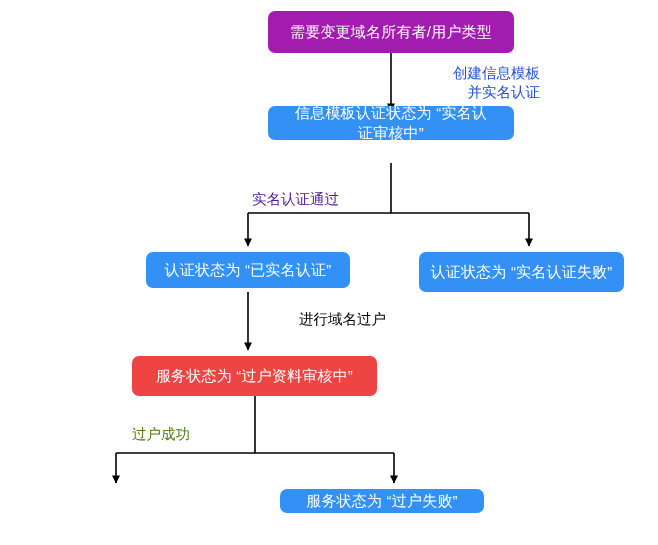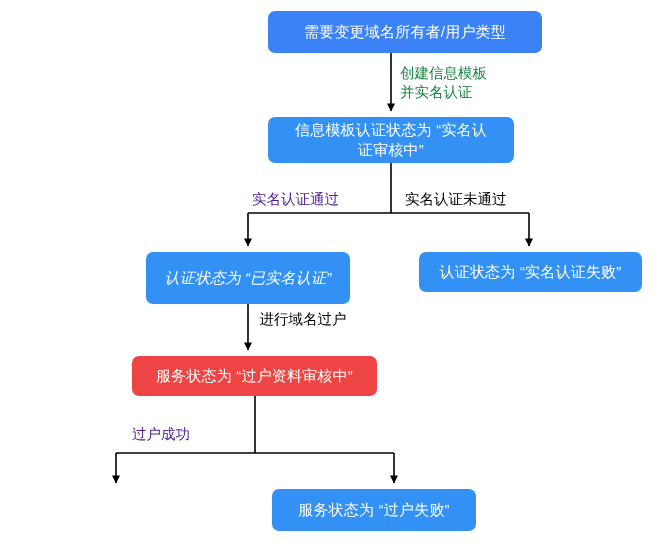--- a/index.html
+++ b/index.html
@@ -70,26 +70,25 @@
     <path d="M 529 213 L 529 246" stroke="#000000" stroke-width="1.6" fill="none" marker-end="url(#arrowhead)"></path>
 
     <path d="M 248 292 L 248 350" stroke="#000000" stroke-width="1.6" fill="none" marker-end="url(#arrowhead)"></path>
 
     <path d="M 255 396 L 255 453" stroke="#000000" stroke-width="1.6" fill="none"></path>
     <path d="M 116 453 L 394 453" stroke="#000000" stroke-width="1.6" fill="none"></path>
     <path d="M 116 453 L 116 483" stroke="#000000" stroke-width="1.6" fill="none" marker-end="url(#arrowhead)"></path>
     <path d="M 394 453 L 394 483" stroke="#000000" stroke-width="1.6" fill="none" marker-end="url(#arrowhead)"></path>
   </svg>
 
-  <div class="node" style="left: 268px; top: 11px; width: 274px; height: 42px; background: #3b82f6; color: rgb(255, 255, 255);">需要变更域名所有者/用户类型</div>
-  <div class="node" style="left: 268px; top: 117px; width: 246px; height: 46px; background: rgb(51, 145, 245); color: rgb(255, 255, 255);">信息模板认证状态为 “实名认<br>证审核中”</div>
-  <div class="node" style="left: 146px; top: 252px; width: 204px; height: 52px; background: rgb(51, 145, 245); color: rgb(255, 255, 255); font-style: italic;">认证状态为 “已实名认证”</div>
-  <div class="node" style="left: 419px; top: 252px; width: 223px; height: 40px; background: rgb(51, 145, 245); color: rgb(255, 255, 255);">认证状态为 “实名认证失败”</div>
+  <div class="node" style="left: 268px; top: 11px; width: 246px; height: 42px; background: #a21caf; color: rgb(255, 255, 255);">需要变更域名所有者/用户类型</div>
+  <div class="node" style="left: 268px; top: 106px; width: 246px; height: 34px; background: rgb(51, 145, 245); color: rgb(255, 255, 255);">信息模板认证状态为 “实名认<br>证审核中”</div>
+  <div class="node" style="left: 146px; top: 252px; width: 204px; height: 36px; background: rgb(51, 145, 245); color: rgb(255, 255, 255);">认证状态为 “已实名认证”</div>
+  <div class="node" style="left: 419px; top: 252px; width: 205px; height: 40px; background: rgb(51, 145, 245); color: rgb(255, 255, 255);">认证状态为 “实名认证失败”</div>
   <div class="node" style="left: 132px; top: 356px; width: 245px; height: 40px; background: #ef4444; color: rgb(255, 255, 255);">服务状态为 “过户资料审核中”</div>
-  <div class="node" style="left: 272px; top: 489px; width: 204px; height: 42px; background: rgb(51, 145, 245); color: rgb(255, 255, 255);">服务状态为 “过户失败”</div>
+  <div class="node" style="left: 280px; top: 489px; width: 204px; height: 24px; background: rgb(51, 145, 245); color: rgb(255, 255, 255);">服务状态为 “过户失败”</div>
 
-  <div class="edge-label" style="left: 400px; top: 64px; width: 140px; color: #15803d; text-align: left;">创建信息模板<br>并实名认证</div>
+  <div class="edge-label" style="left: 400px; top: 64px; width: 140px; color: #1d4ed8; text-align: right;">创建信息模板<br>并实名认证</div>
   <div class="edge-label" style="left: 252px; top: 190px; width: 100px; color: #4c1d95; text-align: left;">实名认证通过</div>
-  <div class="edge-label" style="left: 405px; top: 190px; width: 130px; color: rgb(0, 0, 0); text-align: left;">实名认证未通过</div>
-  <div class="edge-label" style="left: 248px; top: 310px; width: 110px; color: rgb(0, 0, 0); text-align: center;">进行域名过户</div>
-  <div class="edge-label" style="left: 132px; top: 425px; width: 80px; color: #4c1d95; text-align: left;">过户成功</div>
+  <div class="edge-label" style="left: 248px; top: 310px; width: 110px; color: rgb(0, 0, 0); text-align: right; padding-left: 28px;">进行域名过户</div>
+  <div class="edge-label" style="left: 132px; top: 425px; width: 80px; color: #4d7c0f; text-align: left;">过户成功</div>
 
 </div>
 
 </body></html>

